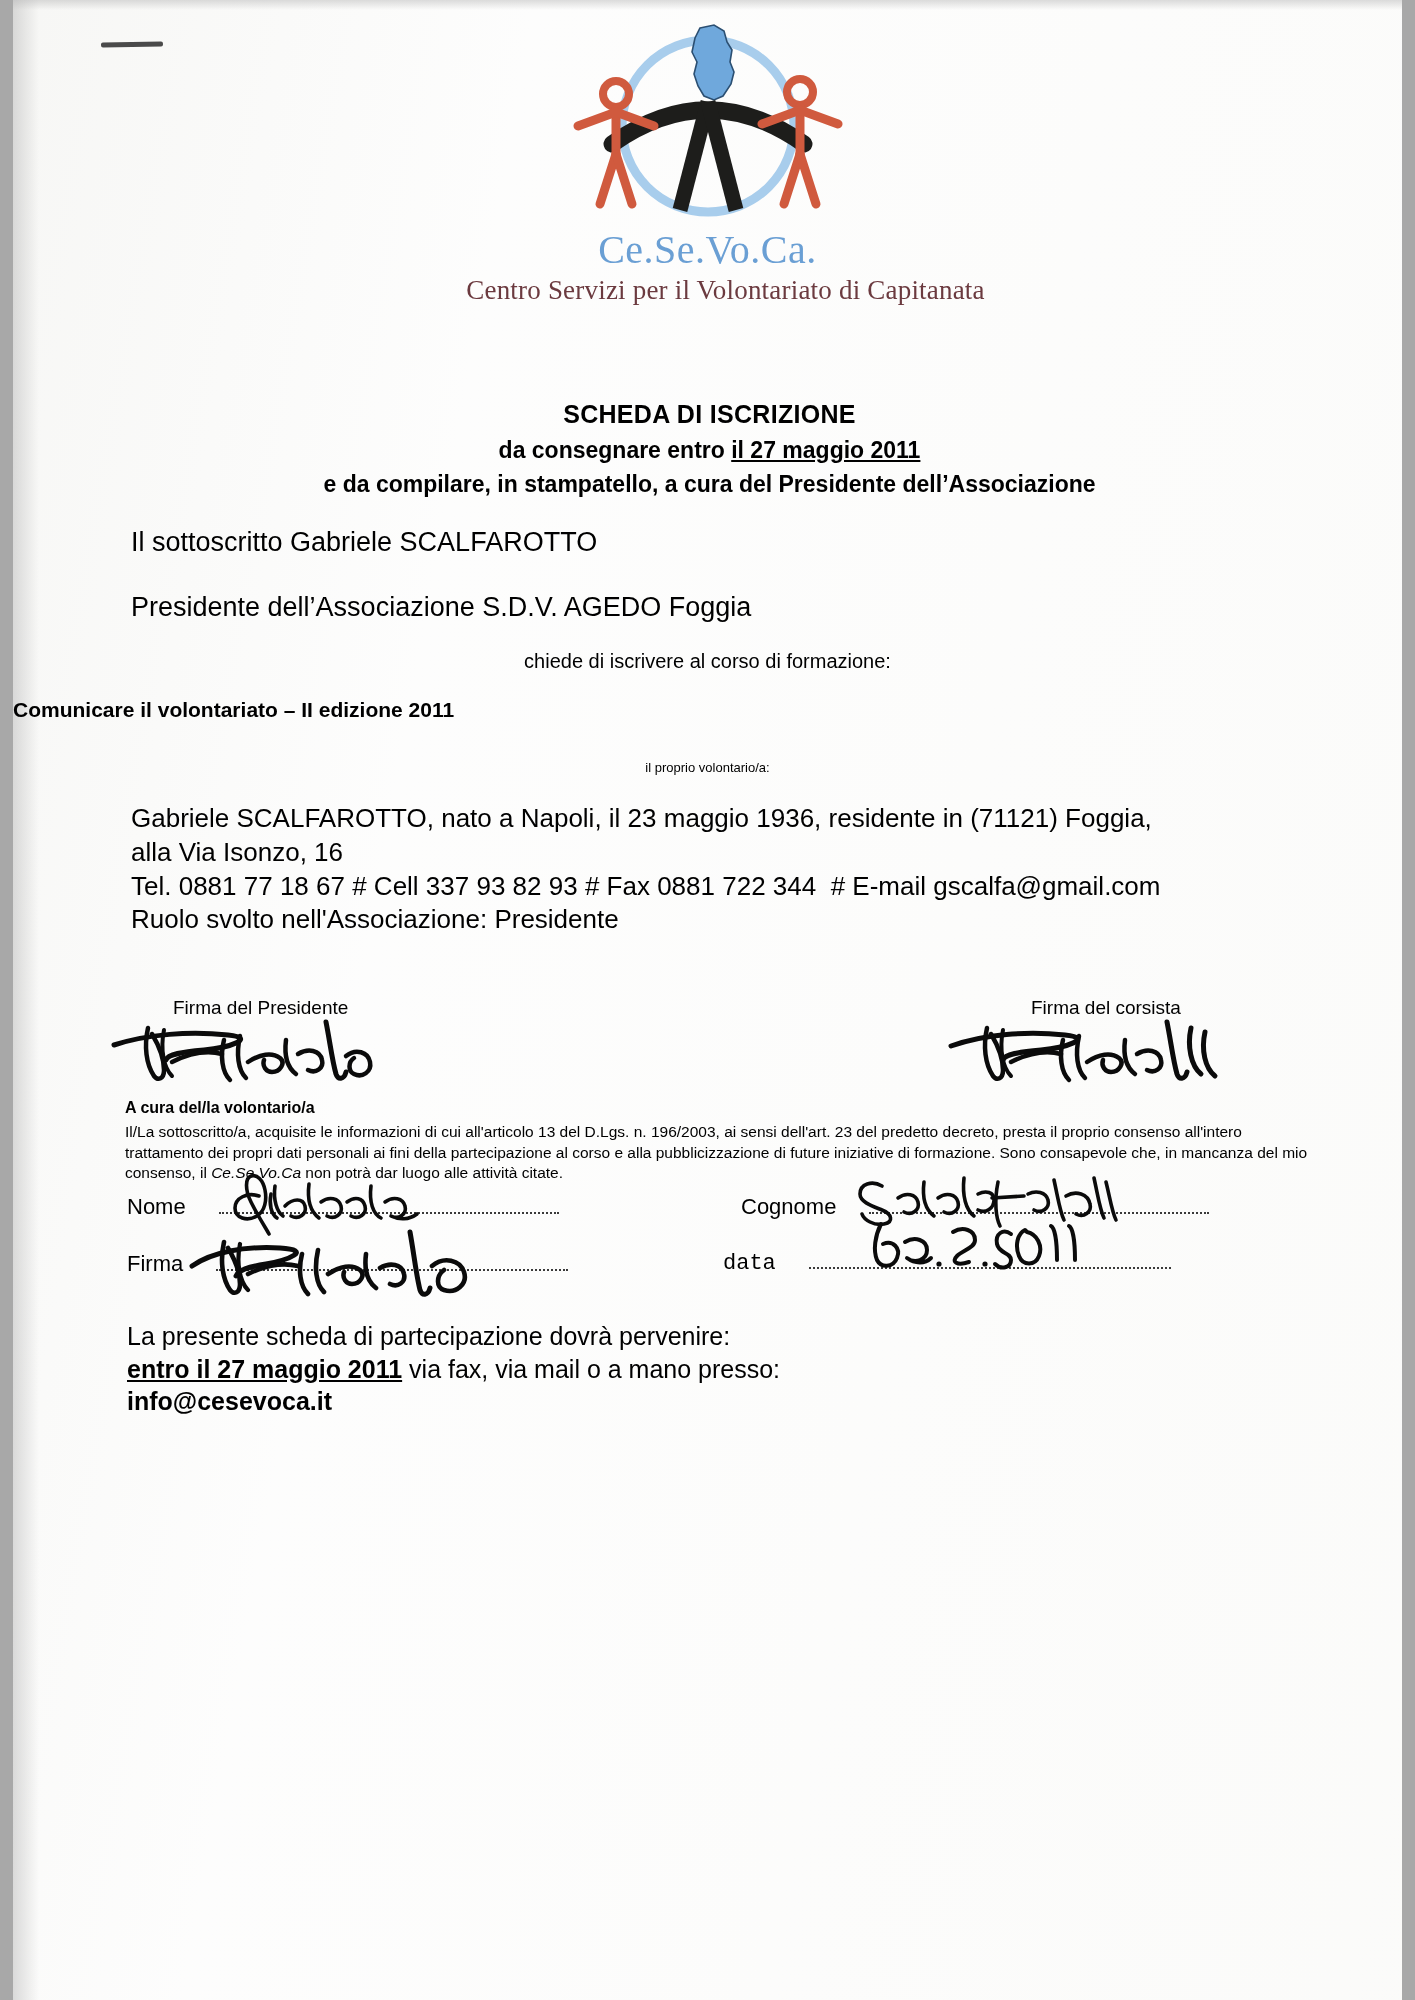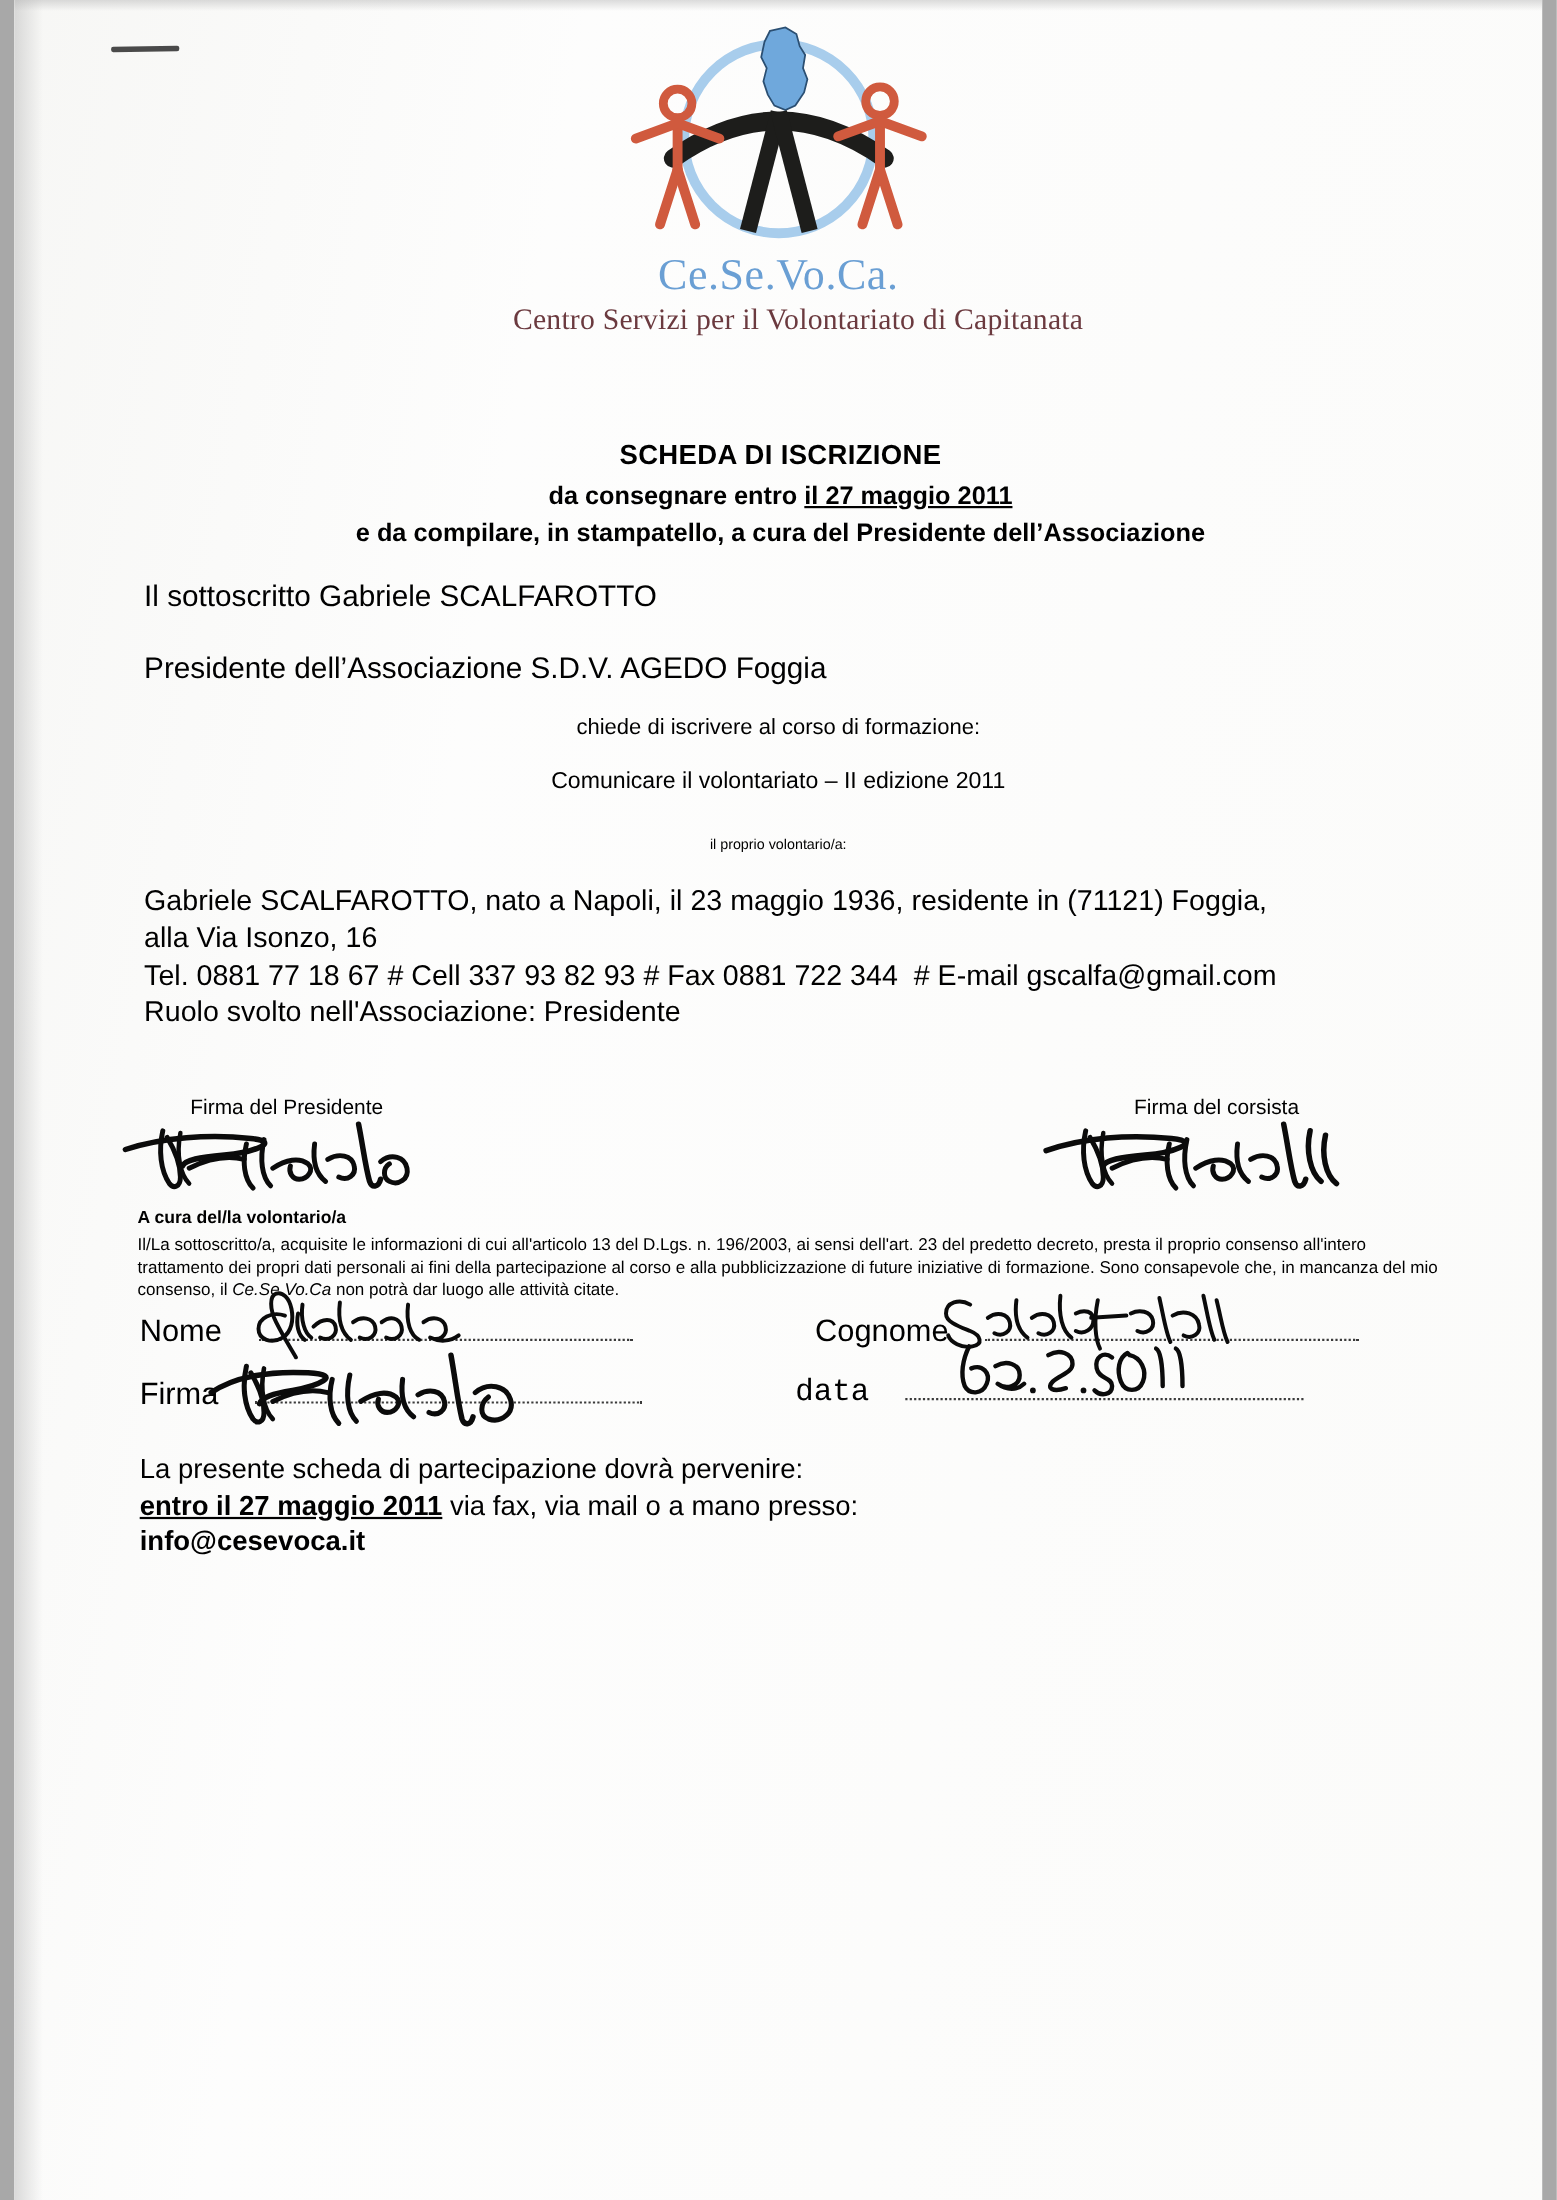--- a/index.html
+++ b/index.html
@@ -108,23 +108,22 @@
     position: absolute;
     left: 0; right: 0;
     top: 650px;
     text-align: center;
     font-size: 20px;
   }
   .line-corso {
     position: absolute;
     left: 0; right: 0;
     top: 698px;
-    text-align: center;
     font-size: 21px;
-    font-weight: normal;
+    font-weight: bold;
   }
   .line-proprio {
     position: absolute;
     left: 0; right: 0;
     top: 760px;
     text-align: center;
     font-size: 13px;
   }
 
   
@@ -172,21 +171,21 @@
     line-height: 1.33;
     text-align: left;
   }
   .privacy-body i { font-style: italic; }
 
   
   .field {
     position: absolute;
     display: flex;
     align-items: baseline;
-    font-size: 28px;
+    font-size: 22px;
     gap: 27px;
   }
   .field .lbl { margin-right: 6px; }
   .dots {
     border-bottom: 2.5px dotted #3a3a3a;
     display: inline-block;
     height: 0;
   }
   .f-nome    { left: 114px; top: 1194px; }
   .f-nome .dots    { width: 340px; }

